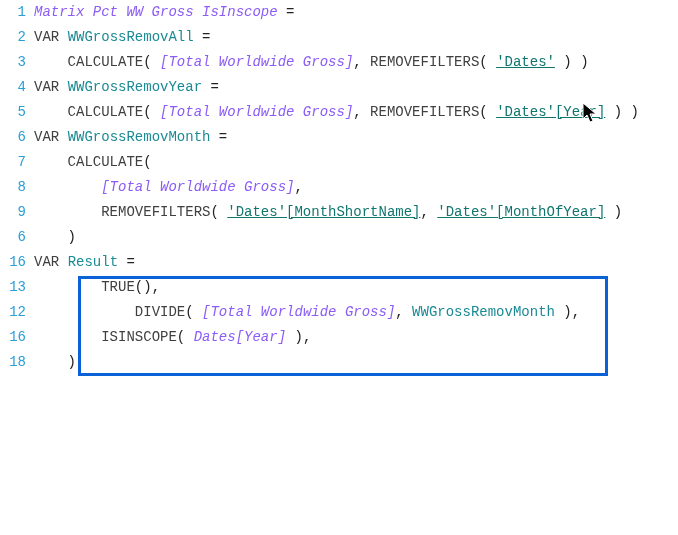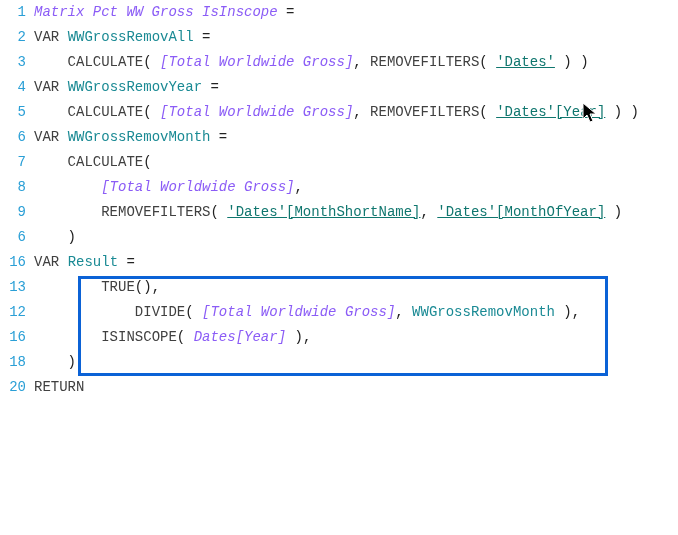--- a/index.html
+++ b/index.html
@@ -141,24 +141,20 @@
     <span class="code">        <span class="kw">ISINSCOPE</span><span class="bracket">( </span><span class="measure">Dates[Year]</span><span class="bracket"> ),</span></span>
   </div>
 
 
 
   <div class="line">
     <span class="gutter">18</span>
     <span class="code">    <span class="bracket">)</span></span>
   </div>
 
-  <div class="line">
-    <span class="gutter">20</span>
-    <span class="code"><span class="kw">RETURN</span></span>
-  </div>
 
 
   <div class="highlight-box"></div>
 
   <div class="cursor">
     <svg viewBox="0 0 20 24" width="20" height="24">
       <path d="M1 1 L1 17 L5 13 L8 20 L11 19 L8 12 L14 12 Z" fill="#000" stroke="#fff" stroke-width="1"></path>
     </svg>
   </div>
 

